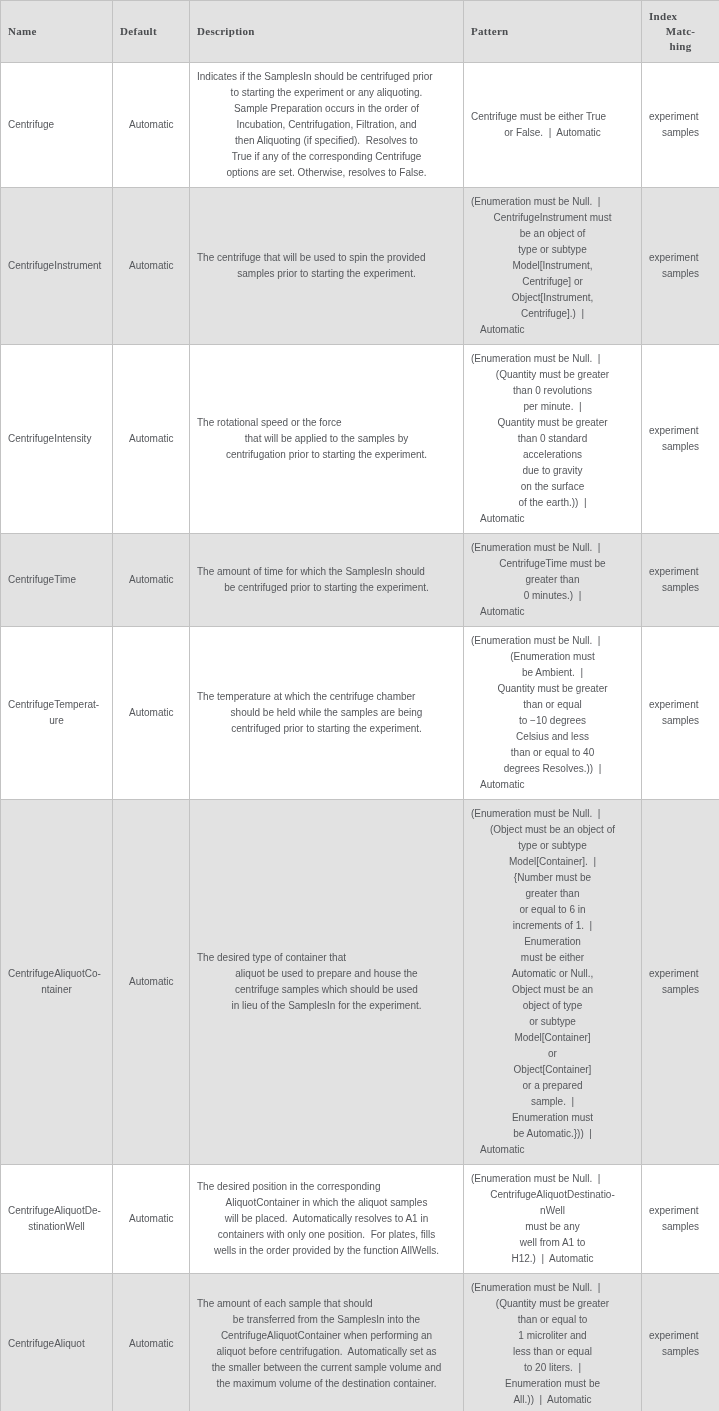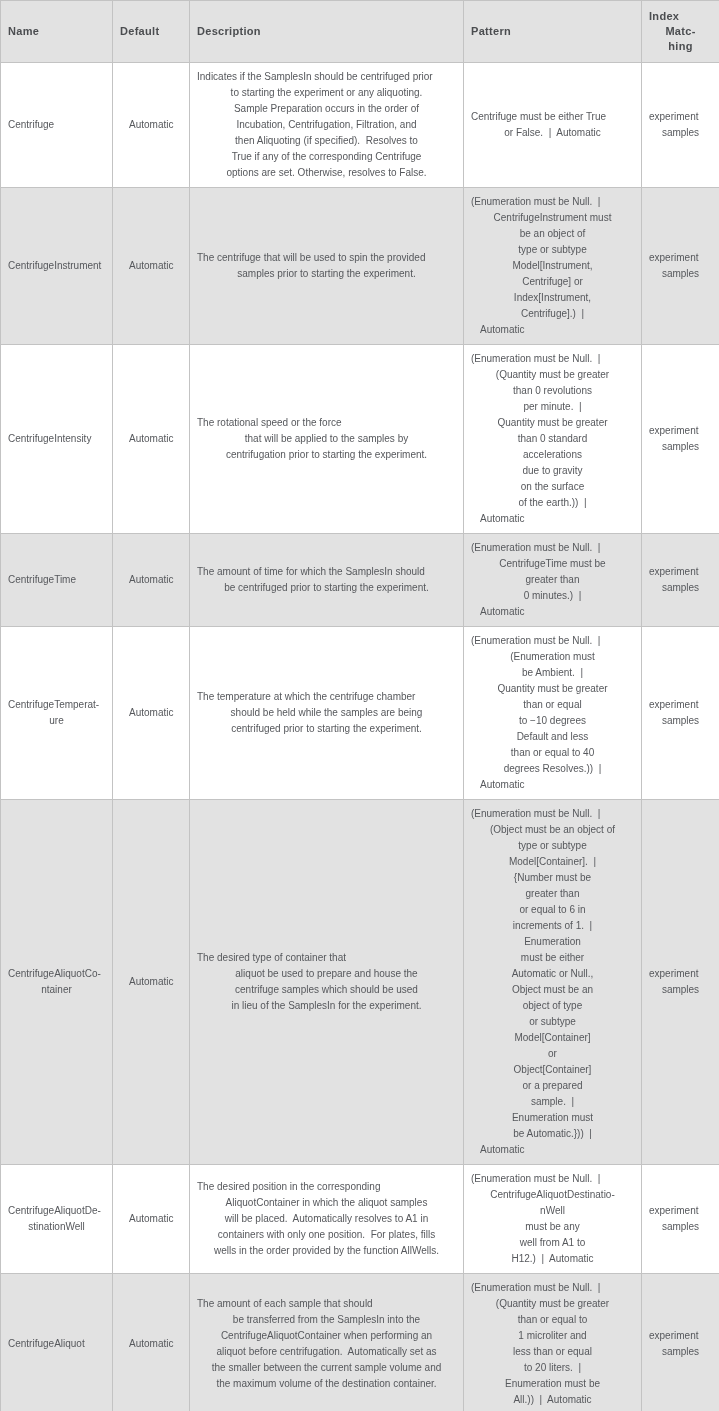--- a/index.html
+++ b/index.html
@@ -11,21 +11,21 @@
   th,td{border:1px solid #c3c3c3;vertical-align:middle;padding:6px 7px;box-sizing:border-box;
         overflow:hidden;}
   thead th{height:62px;background:#e2e2e2;color:#4b4d50;font-weight:bold;font-size:11px;
         letter-spacing:.3px;text-align:left;}
   tbody td{font-size:10px;line-height:16px;}
   tbody tr:nth-child(even) td{background:#e2e2e2;}
   tbody tr:nth-child(odd) td{background:#ffffff;}
   .ln{text-align:center;white-space:pre;line-height:16px;}
   .ln:first-child{text-align:left;}
   .ln-automatic{text-align:left;padding-left:9px;}
-  th .ln{line-height:15px;}
+  th .ln{line-height:15px;font-family:Liberation Serif, serif;}
   col.c-name{width:112px;} col.c-default{width:77px;} col.c-description{width:274px;}
   col.c-pattern{width:178px;} col.c-index{width:78px;}
 </style>
 </head>
 <body>
 
 <div class="page">
   <table>
     <colgroup>
       <col class="c-name">
@@ -92,21 +92,21 @@
             <div class="ln">The centrifuge that will be used to spin the provided</div>
             <div class="ln">samples prior to starting the experiment.</div>
           </td>
           <td>
             <div class="ln">(Enumeration must be Null.  |</div>
             <div class="ln">CentrifugeInstrument must</div>
             <div class="ln">be an object of</div>
             <div class="ln">type or subtype</div>
             <div class="ln">Model[Instrument,</div>
             <div class="ln">Centrifuge] or</div>
-            <div class="ln">Index[Instrument,</div>
+            <div class="ln">Object[Instrument,</div>
             <div class="ln">Centrifuge].)  |</div>
             <div class="ln ln-automatic">Automatic</div>
           </td>
           <td>
             <div class="ln">experiment</div>
             <div class="ln">samples</div>
           </td>
         </tr>
         <tr>
           <td>
@@ -174,21 +174,21 @@
             <div class="ln">should be held while the samples are being</div>
             <div class="ln">centrifuged prior to starting the experiment.</div>
           </td>
           <td>
             <div class="ln">(Enumeration must be Null.  |</div>
             <div class="ln">(Enumeration must</div>
             <div class="ln">be Ambient.  |</div>
             <div class="ln">Quantity must be greater</div>
             <div class="ln">than or equal</div>
             <div class="ln">to −10 degrees</div>
-            <div class="ln">Default and less</div>
+            <div class="ln">Celsius and less</div>
             <div class="ln">than or equal to 40</div>
             <div class="ln">degrees Resolves.))  |</div>
             <div class="ln ln-automatic">Automatic</div>
           </td>
           <td>
             <div class="ln">experiment</div>
             <div class="ln">samples</div>
           </td>
         </tr>
         <tr>

